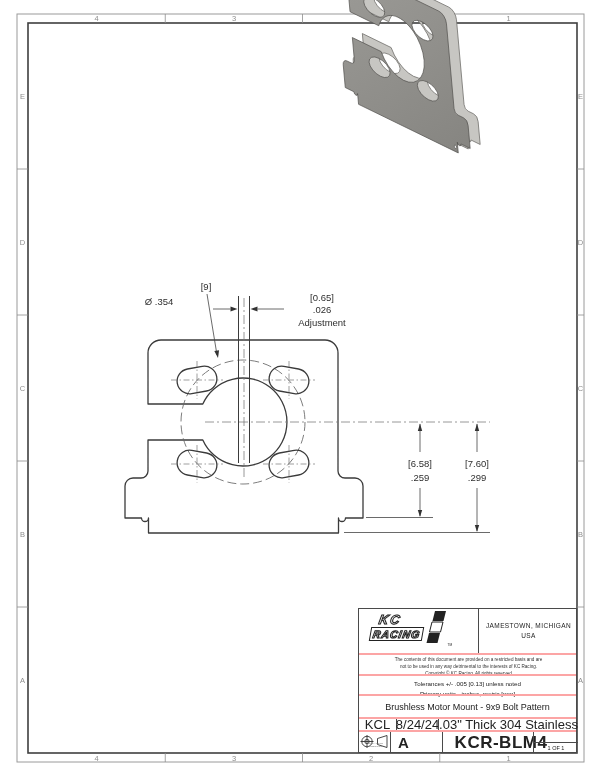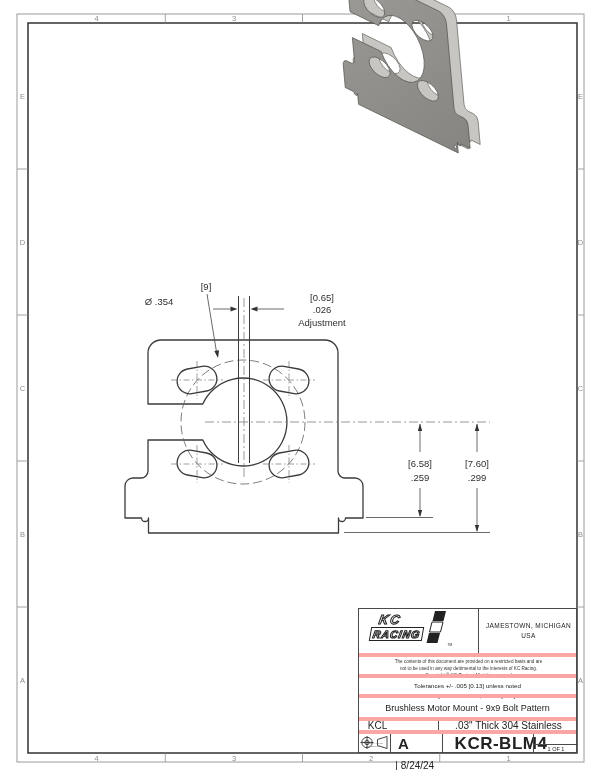--- a/index.html
+++ b/index.html
@@ -11,31 +11,31 @@
   .obj{fill:none;stroke:#3b3b3b;stroke-width:1.3;stroke-linejoin:round;stroke-linecap:round;}
   .thin{fill:none;stroke:#3b3b3b;stroke-width:1;}
   .cl{fill:none;stroke:#777;stroke-width:.75;stroke-dasharray:9 3 2 3;}
   .clS{fill:none;stroke:#777;stroke-width:.7;stroke-dasharray:6 2.5 1.5 2.5;}
   .phantom{fill:none;stroke:#666;stroke-width:.85;stroke-dasharray:9 4;}
   .dim{fill:none;stroke:#444;stroke-width:.8;}
   .arr{fill:#333;stroke:none;}
   
   .tb{position:absolute;left:358px;top:608px;width:219px;height:145px;box-sizing:border-box;
       border:1px solid #4a4a4a;color:#222;}
-  .tb .row{position:absolute;left:0;width:100%;box-sizing:border-box;border-top:4px solid #fca5a5;}
+  .tb .row{position:absolute;left:0;width:100%;box-sizing:border-box;border-top:2px solid #fca5a5;}
   .tb .row.first{border-top:none;}
   .cell{position:absolute;top:0;height:100%;box-sizing:border-box;border-left:1px solid #4a4a4a;
         display:flex;align-items:center;justify-content:center;}
   .cell.first{border-left:none;}
   .loc{flex-direction:column;font-size:6.5px;letter-spacing:.4px;line-height:1.5;text-align:center;}
   .disc{width:438px;transform:scale(.5);transform-origin:0 0;font-size:9.2px;line-height:1.5;
         text-align:center;color:#333;padding-top:3px;}
   .tols{text-align:center;font-size:6.2px;line-height:1.6;padding-top:3px;}
   .ttl{display:flex;align-items:center;justify-content:center;height:100%;font-size:9px;}
-  .smallcells{font-size:10px;}
+  .smallcells{font-size:13px;}
   .rev{font-size:15px;font-weight:bold;}
   .pn{font-size:17px;font-weight:bold;letter-spacing:.5px;}
   .sheetnum{font-size:5.5px;}
   .logo-wrap{position:relative;width:100%;height:100%;}
   .logo-kc,.logo-racing{position:absolute;font-style:italic;font-weight:900;color:#fff;
       -webkit-text-stroke:1px #222;text-shadow:0 0 1px #222;transform:skewX(-10deg);}
   .logo-kc{left:20px;top:3px;font-size:13px;letter-spacing:2px;}
   .logo-racing{left:11px;top:18px;font-size:10.5px;letter-spacing:1px;border:1px solid #222;
       padding:0 2px;background:#fff;}
   .logo-tm{position:absolute;left:88px;top:33px;font-size:4px;transform:scale(.8);color:#222;}
@@ -207,21 +207,21 @@
     <div>Tolerances +/- .005 [0.13] unless noted</div>
     <div>Primary units - inches, metric [mm]</div>
   </div>
 
   <div class="row" style="top:85px;height:23px;">
     <div class="ttl">Brushless Motor Mount - 9x9 Bolt Pattern</div>
   </div>
 
   <div class="row smallcells" style="top:108px;height:13px;">
     <div class="cell first" style="left:0;width:37px;">KCL</div>
-    <div class="cell" style="left:37px;width:42px;margin-top:40px;">8/24/24</div>
+    <div class="cell" style="left:37px;width:42px;">8/24/24</div>
     <div class="cell" style="left:79px;width:140px;">.03" Thick 304 Stainless</div>
   </div>
 
   <div class="row" style="top:121px;height:23px;">
     <div class="cell first" style="left:0;width:31px;">
       <svg width="29" height="15" viewBox="0 0 29 15" style="margin-bottom:3px;">
         <g fill="none" stroke="#333" stroke-width=".9">
           <circle cx="7" cy="7.5" r="5.2"></circle>
           <circle cx="7" cy="7.5" r="2.2"></circle>
           <path d="M0.5,7.5 H13.5 M7,1 V14"></path>

